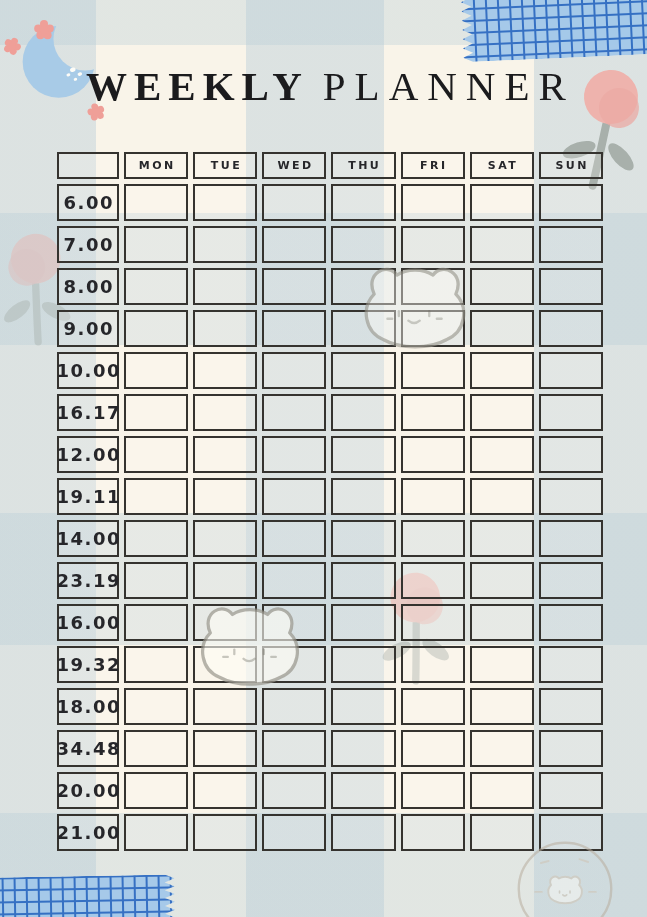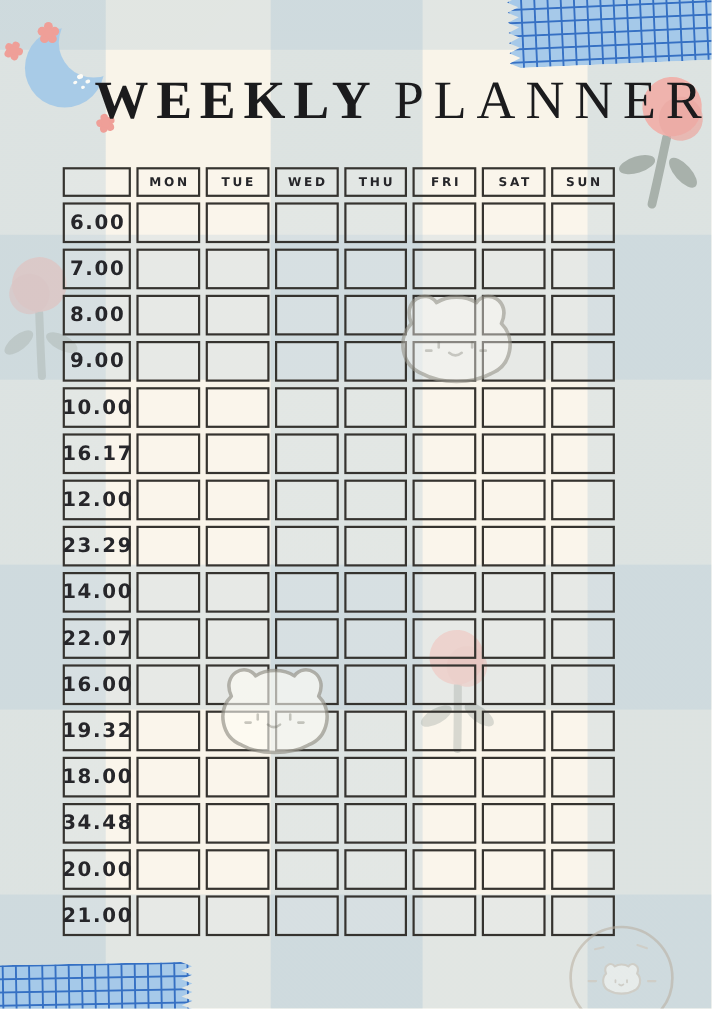--- a/index.html
+++ b/index.html
@@ -27,21 +27,21 @@
   .deco { position:absolute; pointer-events:none; }
   .moon { left:20px; top:14px; width:88px; height:92px; z-index:1; }
   .flower { width:22px; height:22px; z-index:1; }
   .flower.f1 { left:33px; top:19px; }
   .flower.f2 { left:2px;  top:37px; transform:rotate(25deg); }
   .flower.f3 { left:87px; top:102px; transform:rotate(-15deg); }
 
   .title {
     position:absolute; left:86px; top:66px; z-index:2;
     font-family:"Liberation Serif", serif;
-    font-size:49px; line-height:1; color:#1b1b1d;
+    font-size:41px; line-height:1; color:#1b1b1d;
     white-space:nowrap;
   }
   .title .w1 { font-weight:700; letter-spacing:7px; margin-right:14px; }
   .title .w2 { font-weight:400; letter-spacing:9px; }
 
   .tape {
     position:absolute; z-index:4; opacity:0.96;
     background-color:#a4c8ea;
     background-image:
       linear-gradient(#2f6cc2 2px, rgba(0,0,0,0) 2px),
@@ -65,21 +65,21 @@
   .tulip.t-mid   { left:368px; top:552px; width:92px;  height:150px; opacity:0.45; transform:rotate(6deg); }
 
   .bear { z-index:3; }
   .bear.b1 { left:350px; top:258px; width:130px; height:95px; opacity:0.75; }
   .bear.b2 { left:190px; top:594px; width:120px; height:100px; opacity:0.85; }
 
   .stamp { left:512px; top:836px; width:106px; height:106px; z-index:3; opacity:0.55; }
 
   
   .grid {
-    position:absolute; left:57px; top:152px; width:502px; z-index:2;
+    position:absolute; left:57px; top:152px; width:546px; z-index:2;
     display:grid;
     grid-template-columns:62px repeat(7, 1fr);
     grid-template-rows:27px repeat(16, 37px);
     column-gap:5px; row-gap:5px;
   }
   .cell {
     border:2px solid #35332f;
     background:rgba(255,252,244,0.18);
     display:flex; align-items:center; justify-content:center;
     color:#26262a;
@@ -282,37 +282,37 @@
       <div class="cell slot"></div>
       <div class="cell slot"></div>
       <div class="cell time">12.00</div>
       <div class="cell slot"></div>
       <div class="cell slot"></div>
       <div class="cell slot"></div>
       <div class="cell slot"></div>
       <div class="cell slot"></div>
       <div class="cell slot"></div>
       <div class="cell slot"></div>
-      <div class="cell time">23.29</div>
+      <div class="cell time">19.11</div>
       <div class="cell slot"></div>
       <div class="cell slot"></div>
       <div class="cell slot"></div>
       <div class="cell slot"></div>
       <div class="cell slot"></div>
       <div class="cell slot"></div>
       <div class="cell slot"></div>
       <div class="cell time">14.00</div>
       <div class="cell slot"></div>
       <div class="cell slot"></div>
       <div class="cell slot"></div>
       <div class="cell slot"></div>
       <div class="cell slot"></div>
       <div class="cell slot"></div>
       <div class="cell slot"></div>
-      <div class="cell time">22.07</div>
+      <div class="cell time">23.19</div>
       <div class="cell slot"></div>
       <div class="cell slot"></div>
       <div class="cell slot"></div>
       <div class="cell slot"></div>
       <div class="cell slot"></div>
       <div class="cell slot"></div>
       <div class="cell slot"></div>
       <div class="cell time">16.00</div>
       <div class="cell slot"></div>
       <div class="cell slot"></div>

